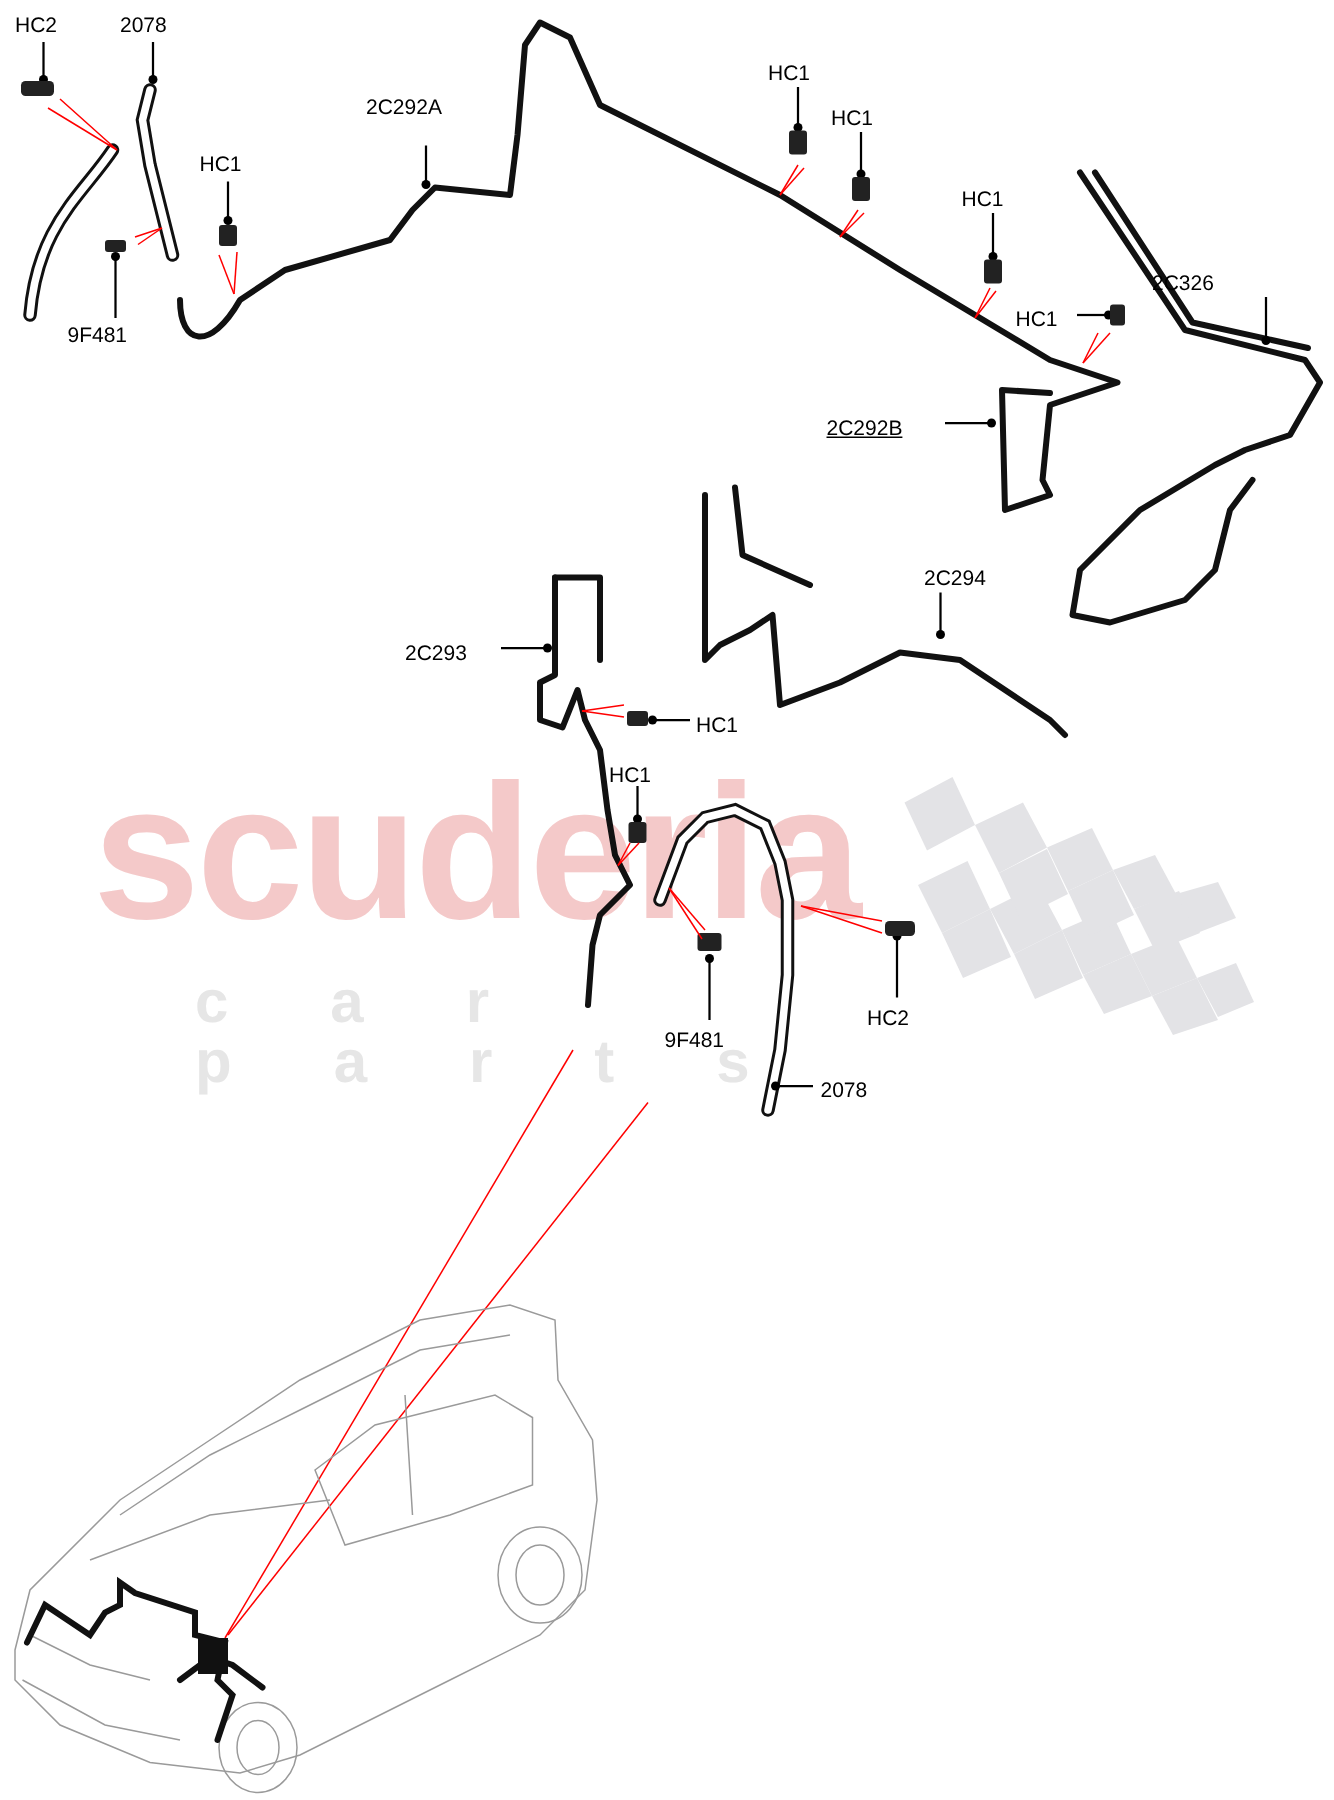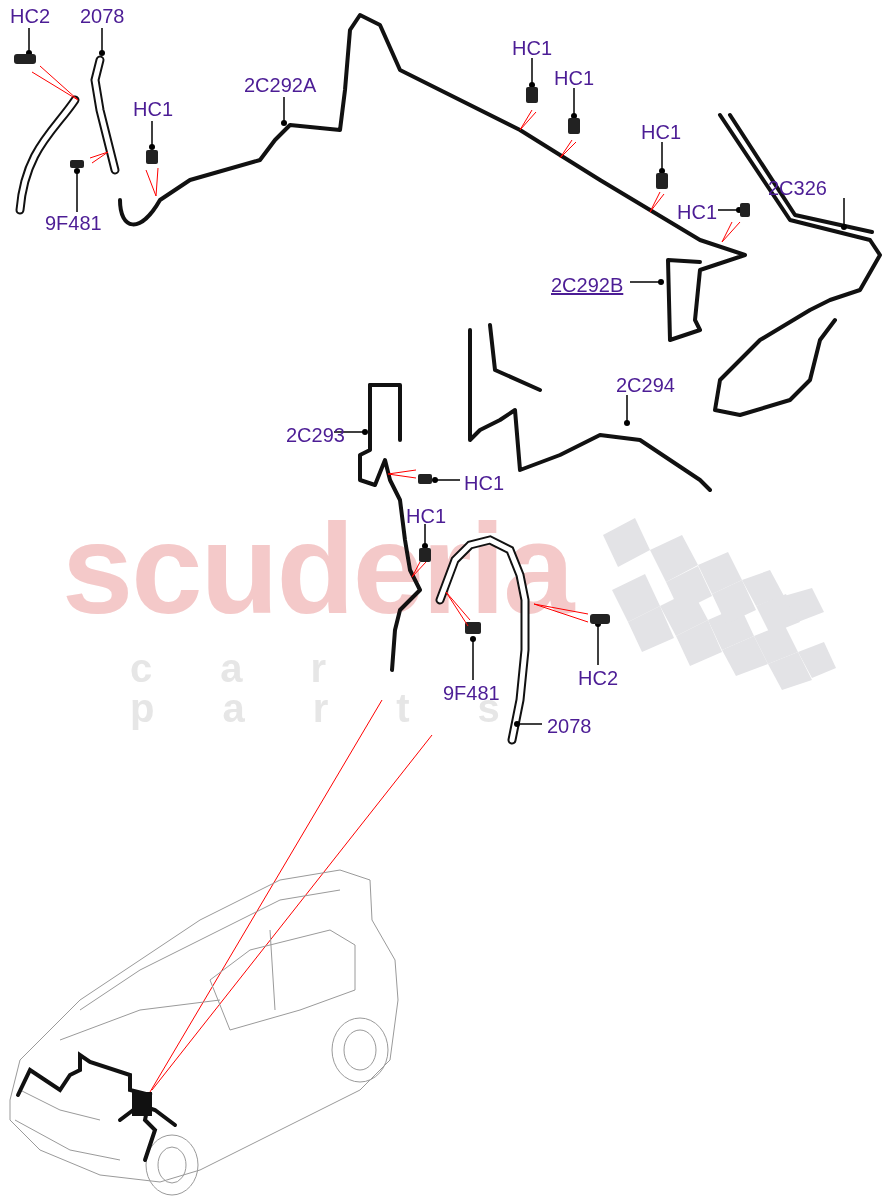--- a/index.html
+++ b/index.html
@@ -1,18 +1,18 @@
 <!DOCTYPE html>
 <html><head>
 <meta charset="utf-8">
 <style>
   html, body { margin: 0; padding: 0; background: #ffffff; }
   body { width: 889px; height: 1200px; position: relative; overflow: hidden; font-family: "Liberation Sans", sans-serif; }
   #diagram { position: absolute; left: 0; top: 0; width: 889px; height: 1200px; }
-  .label { position: absolute; color: #4c1d95; font-family: "Liberation Sans", sans-serif; font-size: 20px; line-height: 16px; white-space: nowrap; cursor: pointer; }
+  .label { position: absolute; color: #000000; font-family: "Liberation Sans", sans-serif; font-size: 14px; line-height: 16px; white-space: nowrap; cursor: pointer; }
   .wm-big { position: absolute; left: 62px; top: 505px; font-family: "Liberation Sans", sans-serif; font-weight: bold; font-size: 128px; color: #f4c9c9; letter-spacing: -2px; line-height: 128px; }
   .wm-small { position: absolute; left: 130px; top: 648px; font-family: "Liberation Sans", sans-serif; font-weight: bold; font-size: 40px; color: #e6e6e6; letter-spacing: 68px; line-height: 40px; }
 </style>
 </head>
 <body>
 
 <div class="wm-big">scuderia</div>
 <div class="wm-small">car parts</div>
 
 <svg id="diagram" viewBox="0 0 889 1200" xmlns="http://www.w3.org/2000/svg">
@@ -160,26 +160,26 @@
 
   <g fill="#111">
     <rect x="132" y="1092" width="20" height="24"></rect>
   </g>
 </svg>
 
 <div class="label" style="left:10px;top:8px;">HC2</div>
 <div class="label" style="left:80px;top:8px;">2078</div>
 <div class="label" style="left:133px;top:101px;">HC1</div>
 <div class="label" style="left:45px;top:215px;">9F481</div>
-<div class="label" style="left:244px;top:77px;">2C292A</div>
+<div class="label" style="left:244px;top:63px;">2C292A</div>
 <div class="label" style="left:512px;top:40px;">HC1</div>
 <div class="label" style="left:554px;top:70px;">HC1</div>
 <div class="label" style="left:641px;top:124px;">HC1</div>
 <div class="label" style="left:677px;top:204px;">HC1</div>
 <div class="label" style="left:768px;top:180px;">2C326</div>
 <div class="label" style="left:551px;top:277px;text-decoration:underline;">2C292B</div>
-<div class="label" style="left:286px;top:427px;">2C293</div>
+<div class="label" style="left:270px;top:427px;">2C293</div>
 <div class="label" style="left:616px;top:377px;">2C294</div>
 <div class="label" style="left:464px;top:475px;">HC1</div>
 <div class="label" style="left:406px;top:508px;">HC1</div>
 <div class="label" style="left:443px;top:685px;">9F481</div>
 <div class="label" style="left:578px;top:670px;">HC2</div>
 <div class="label" style="left:547px;top:718px;">2078</div>
 
 </body></html>

